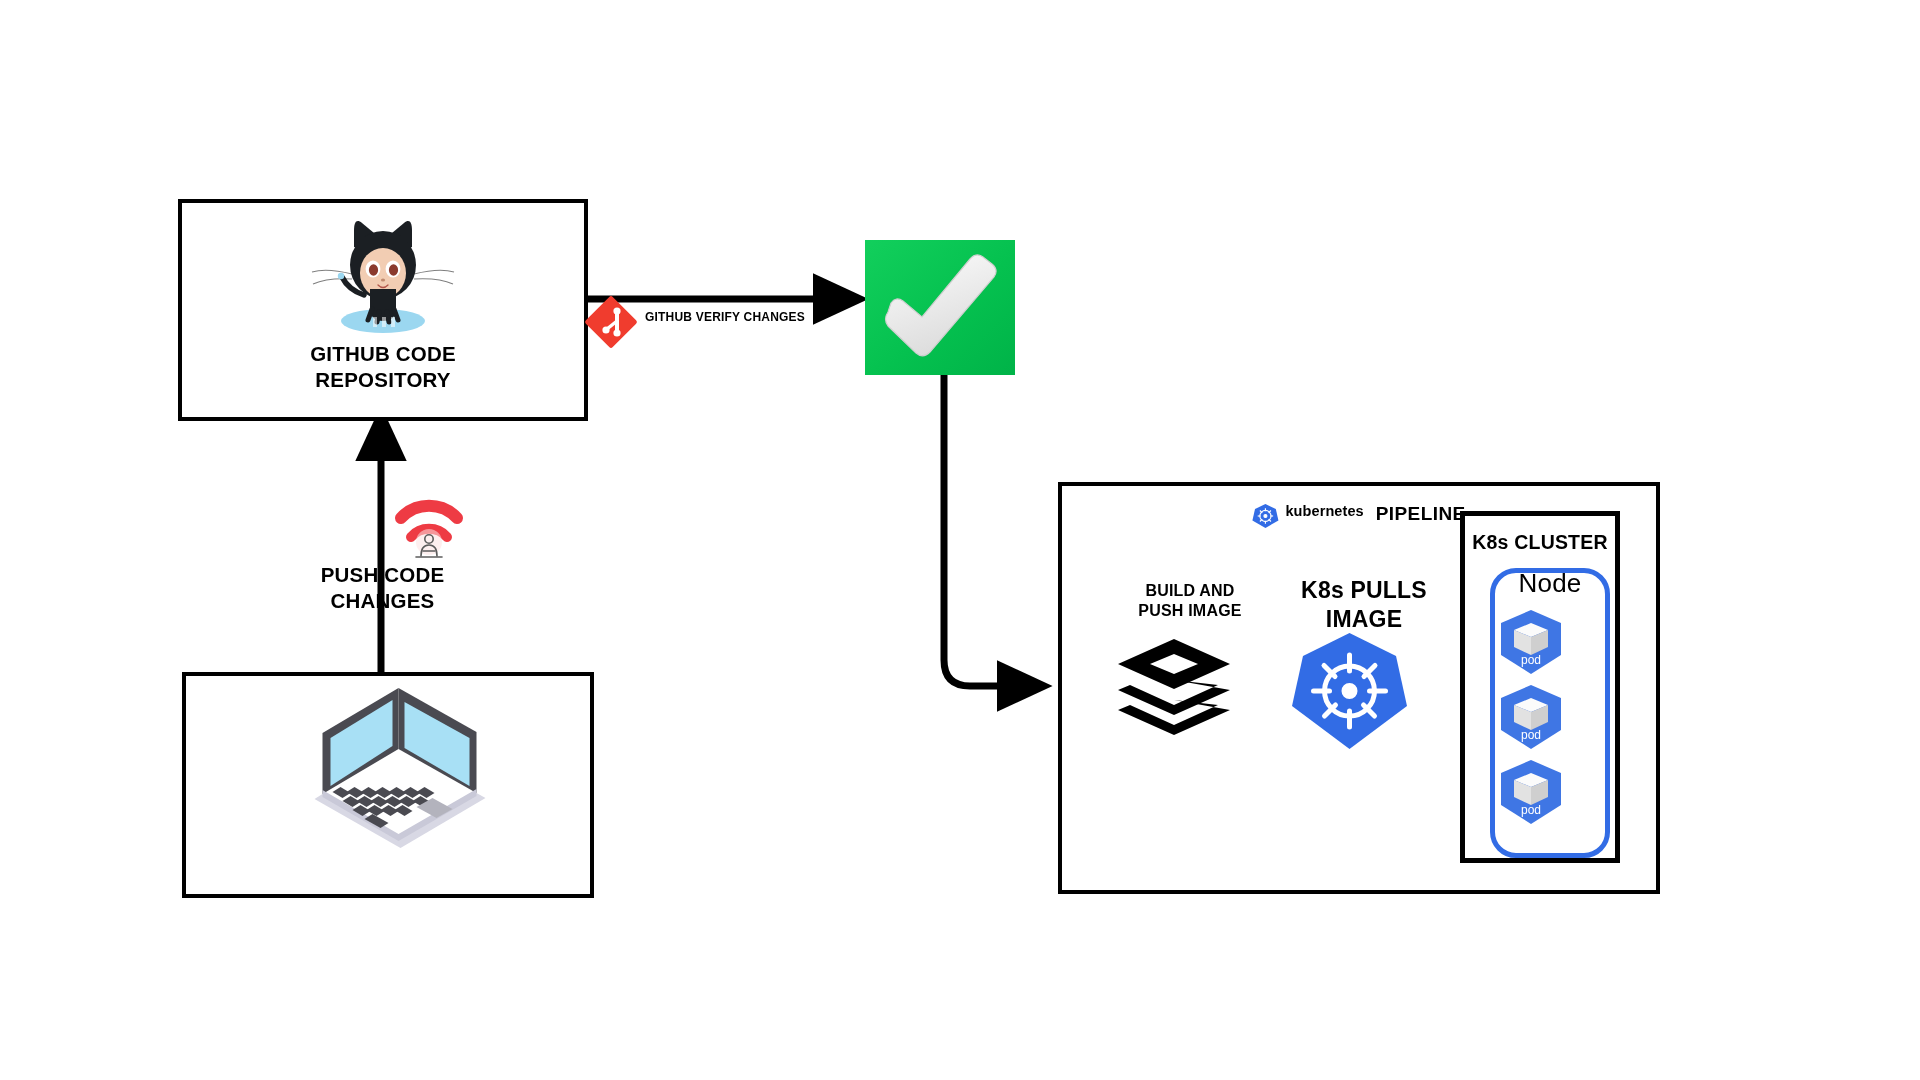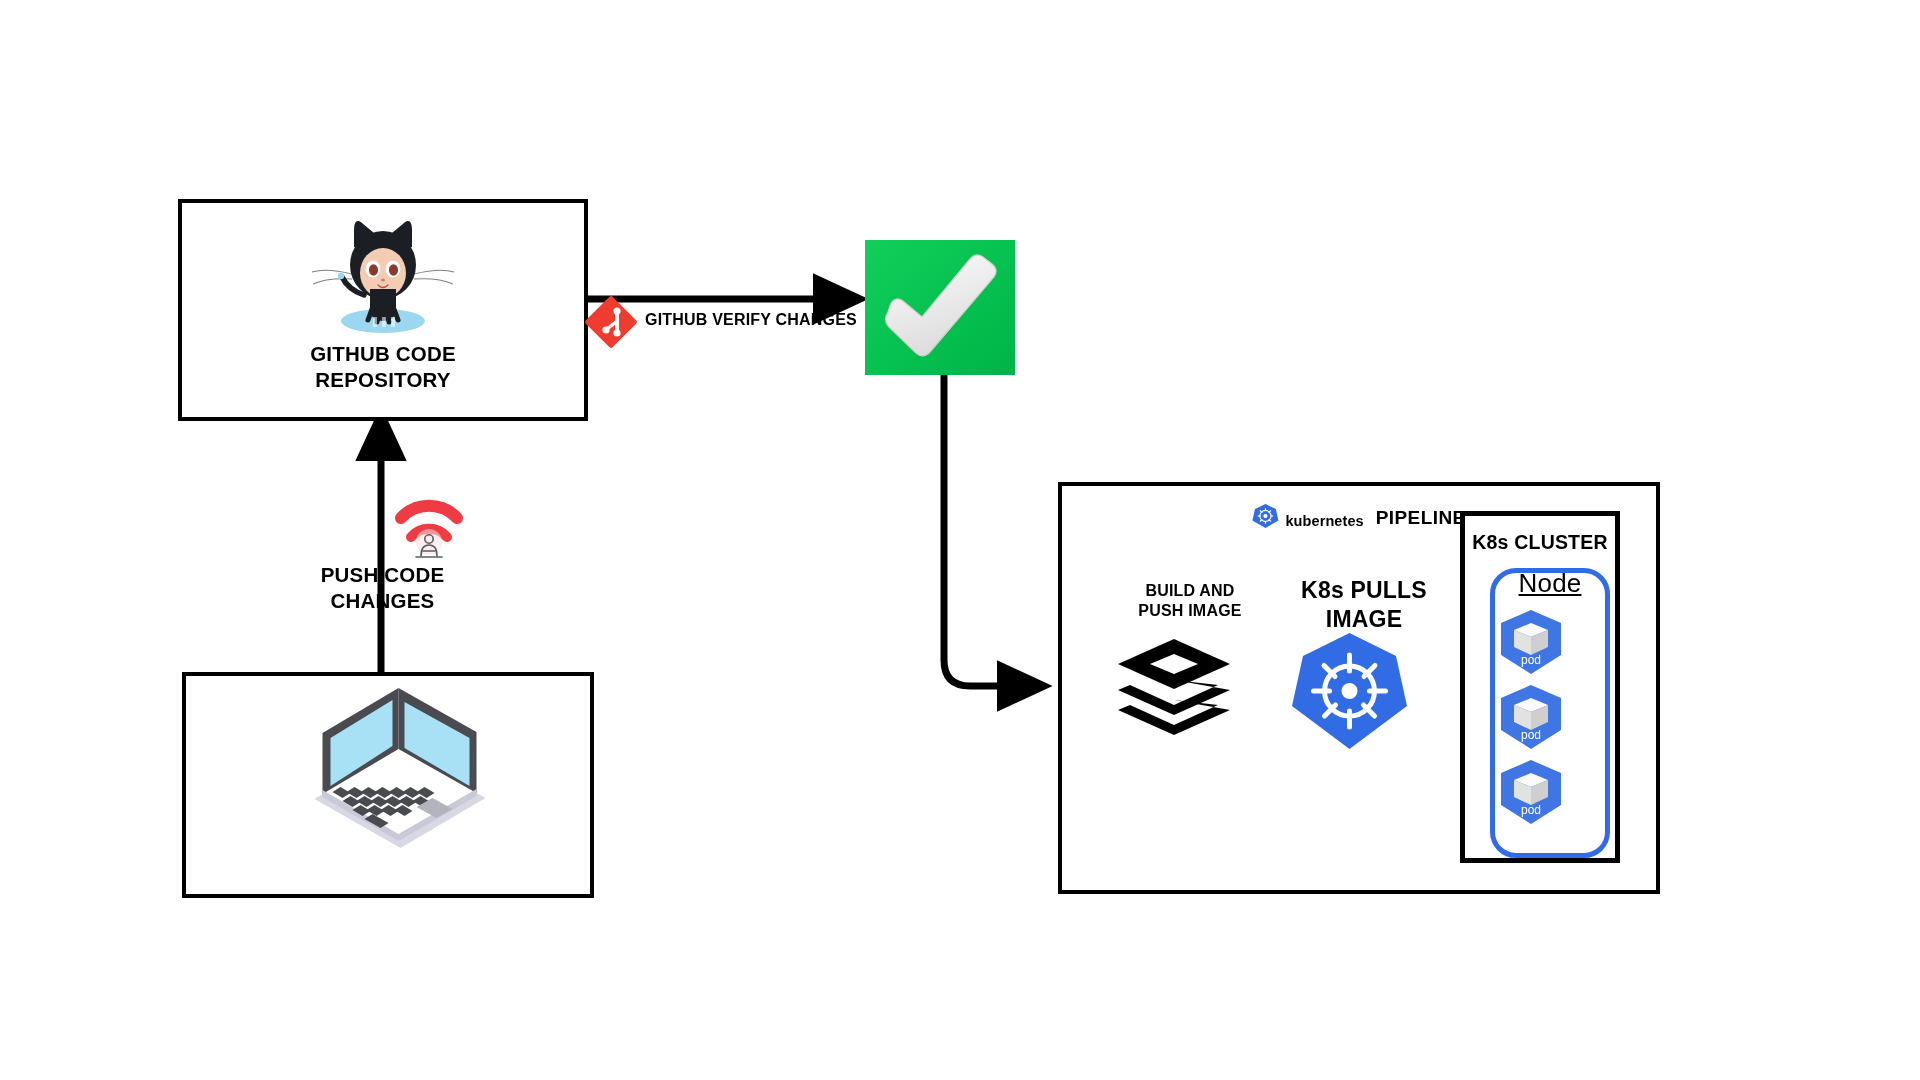--- a/index.html
+++ b/index.html
@@ -141,21 +141,21 @@
       </g>
       <g stroke="#ffffff" stroke-width="4" fill="#ffffff" stroke-linecap="round">
         <path d="M32,16 L32,36" fill="none"></path>
         <path d="M32,25 L22,33" fill="none" stroke-width="3.4"></path>
         <circle cx="32" cy="15" r="3.6" stroke="none"></circle>
         <circle cx="32" cy="37" r="3.6" stroke="none"></circle>
         <circle cx="21" cy="34" r="3.6" stroke="none"></circle>
       </g>
     </svg>
   </div>
-  <div class="lbl" style="left:645px;top:310px;width:230px;font-size:16px;text-align:left;">GITHUB VERIFY CHANGES</div>
+  <div class="lbl" style="left:645px;top:310px;width:230px;font-size:12px;text-align:left;">GITHUB VERIFY CHANGES</div>
 
   <div style="position:absolute;left:865px;top:240px;width:150px;height:135px;">
     <svg width="150" height="135" viewBox="0 0 150 135">
       <defs>
         <linearGradient id="gchk" x1="0" y1="0" x2="1" y2="1">
           <stop offset="0" stop-color="#12cf5c"></stop>
           <stop offset="0.55" stop-color="#05c14f"></stop>
           <stop offset="1" stop-color="#00b348"></stop>
         </linearGradient>
         <linearGradient id="wchk" x1="0" y1="0" x2="0.4" y2="1">
@@ -169,21 +169,21 @@
                  L129,37 Q134,30 127,24 L118,17 Q111,12 105,19
                  L57,77 L38,61 Q31,56 26,63 Z" fill="url(#wchk)" stroke="#cfcfcf" stroke-width="1.2"></path>
       </g>
     </svg>
   </div>
 
 
   <div class="box" style="left:1058px;top:482px;width:602px;height:412px;">
 
     <div style="position:absolute;left:50%;top:17px;transform:translateX(-50%);
-                display:flex;align-items:flex-end;gap:7px;white-space:nowrap;">
+                display:flex;align-items:flex-start;gap:7px;white-space:nowrap;">
       <span class="icon" style="position:relative;display:inline-block;line-height:0;">
         <svg width="26" height="26" viewBox="0 0 26 26">
           <polygon points="13,1 23.4,6.1 26,17.4 13,25 0,17.4 2.6,6.1" fill="#326ce5"></polygon>
           <g stroke="#ffffff" stroke-width="1.15" fill="none">
             <circle cx="13" cy="13" r="5.6"></circle>
             <circle cx="13" cy="13" r="1.5" fill="#ffffff"></circle>
             <path d="M13,5.3 L13,8.2"></path>
             <path d="M13,17.8 L13,20.7"></path>
             <path d="M5.3,13 L8.2,13"></path>
             <path d="M17.8,13 L20.7,13"></path>
@@ -230,21 +230,21 @@
           <path d="M43.5,74 L32.5,85"></path>
         </g>
       </svg>
     </div>
 
     <div class="box" style="left:398px;top:25px;width:160px;height:352px;border-width:5px;">
       <div class="lbl" style="left:0;right:0;top:14px;font-size:19.5px;">K8s CLUSTER</div>
 
       <div style="position:absolute;left:25px;top:52px;width:110px;height:280px;
                   border:5px solid #326ce5;border-radius:26px;background:#fff;">
-        <div class="lbl lbl-reg" style="left:0;right:0;top:-6px;font-size:26px;text-decoration:underline;">Node</div>
+        <div class="lbl lbl-reg" style="left:0;right:0;top:-6px;font-size:26px;">Node</div>
 
         <div style="position:absolute;left:0;right:0;top:36px;display:flex;
                     flex-direction:column;align-items:flex-start;gap:9px;">
 
           <div style="position:relative;width:72px;height:66px;">
             <svg width="72" height="66" viewBox="0 0 72 66">
               <polygon points="36,1 66,14 66,46 36,65 6,46 6,14" fill="#3f76e4"></polygon>
               <g>
                 <path d="M36,14 L53,21 L36,28 L19,21 Z" fill="#fbfbfb"></path>
                 <path d="M19,21 L36,28 L36,46 L19,38 Z" fill="#e2e2e2"></path>

